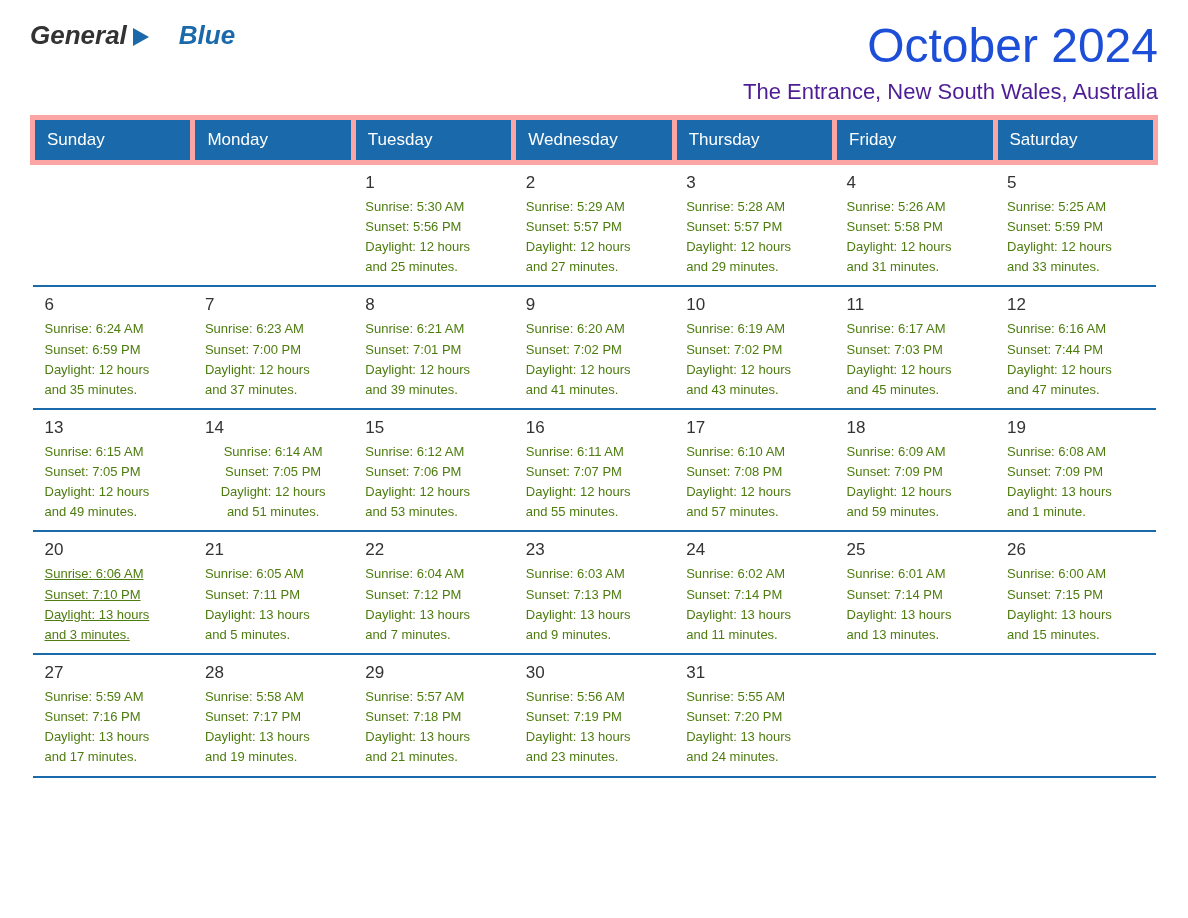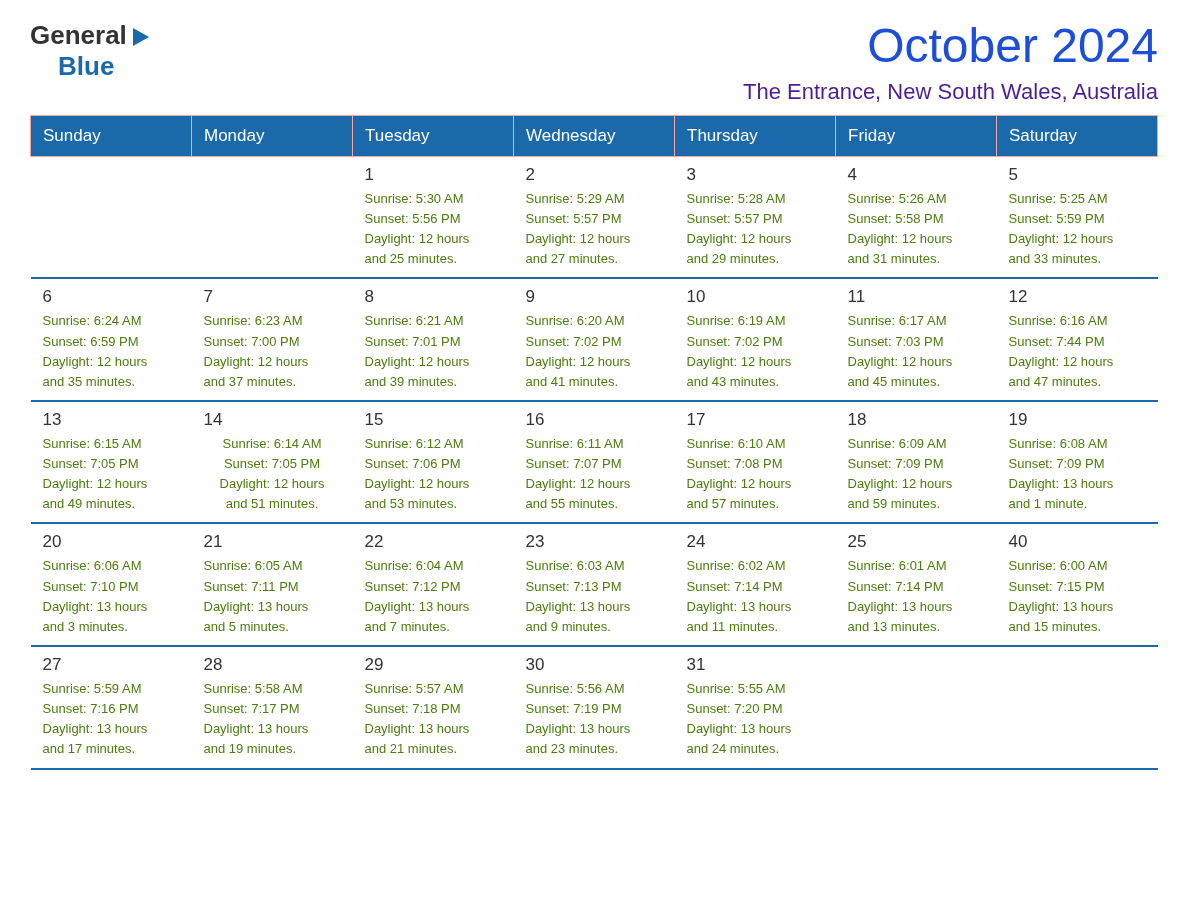--- a/index.html
+++ b/index.html
@@ -12,22 +12,22 @@
       padding: 20px 30px 30px 30px;
     }
     .header {
       display: flex;
       justify-content: space-between;
       align-items: flex-start;
       margin-bottom: 10px;
     }
     .logo {
       display: flex;
-      flex-direction: column;
       align-items: flex-start;
+      font-style: italic;
     }
     .logo-text-general {
       font-size: 26px;
       font-weight: bold;
       color: #333;
     }
     .logo-text-blue {
       font-size: 26px;
       font-weight: bold;
       color: #1a6aab;
@@ -58,21 +58,21 @@
     }
     .calendar-table thead tr {
       background-color: #1a6aab;
     }
     .calendar-table thead th {
       color: #fff;
       font-size: 17px;
       font-weight: normal;
       padding: 10px 12px;
       text-align: left;
-      border: 1px solid #fca5a5;
+      border: 5px solid #fca5a5;
     }
     .calendar-table tbody tr {
       border-bottom: 2px solid #1a6aab;
     }
     .calendar-table tbody td {
       vertical-align: top;
       padding: 8px 12px;
       font-size: 13.5px;
       color: #333;
       border: none;
@@ -265,21 +265,21 @@
           <span class="day-number">19</span>
           <div class="day-info" style="white-space: pre-line;">Sunrise: 6:08 AM
 Sunset: 7:09 PM
 Daylight: 13 hours
 and 1 minute.</div>
         </td>
       </tr>
       <tr>
         <td>
           <span class="day-number">20</span>
-          <div class="day-info" style="white-space: pre-line;">Sunrise: 6:06 AM
+          <div class="day-info" style="white-space: pre-line; text-decoration: underline;">Sunrise: 6:06 AM
 Sunset: 7:10 PM
 Daylight: 13 hours
 and 3 minutes.</div>
         </td>
         <td>
           <span class="day-number">21</span>
           <div class="day-info" style="white-space: pre-line;">Sunrise: 6:05 AM
 Sunset: 7:11 PM
 Daylight: 13 hours
 and 5 minutes.</div>
@@ -306,21 +306,21 @@
 and 11 minutes.</div>
         </td>
         <td>
           <span class="day-number">25</span>
           <div class="day-info" style="white-space: pre-line;">Sunrise: 6:01 AM
 Sunset: 7:14 PM
 Daylight: 13 hours
 and 13 minutes.</div>
         </td>
         <td>
-          <span class="day-number">40</span>
+          <span class="day-number">26</span>
           <div class="day-info" style="white-space: pre-line;">Sunrise: 6:00 AM
 Sunset: 7:15 PM
 Daylight: 13 hours
 and 15 minutes.</div>
         </td>
       </tr>
       <tr>
         <td>
           <span class="day-number">27</span>
           <div class="day-info" style="white-space: pre-line;">Sunrise: 5:59 AM

